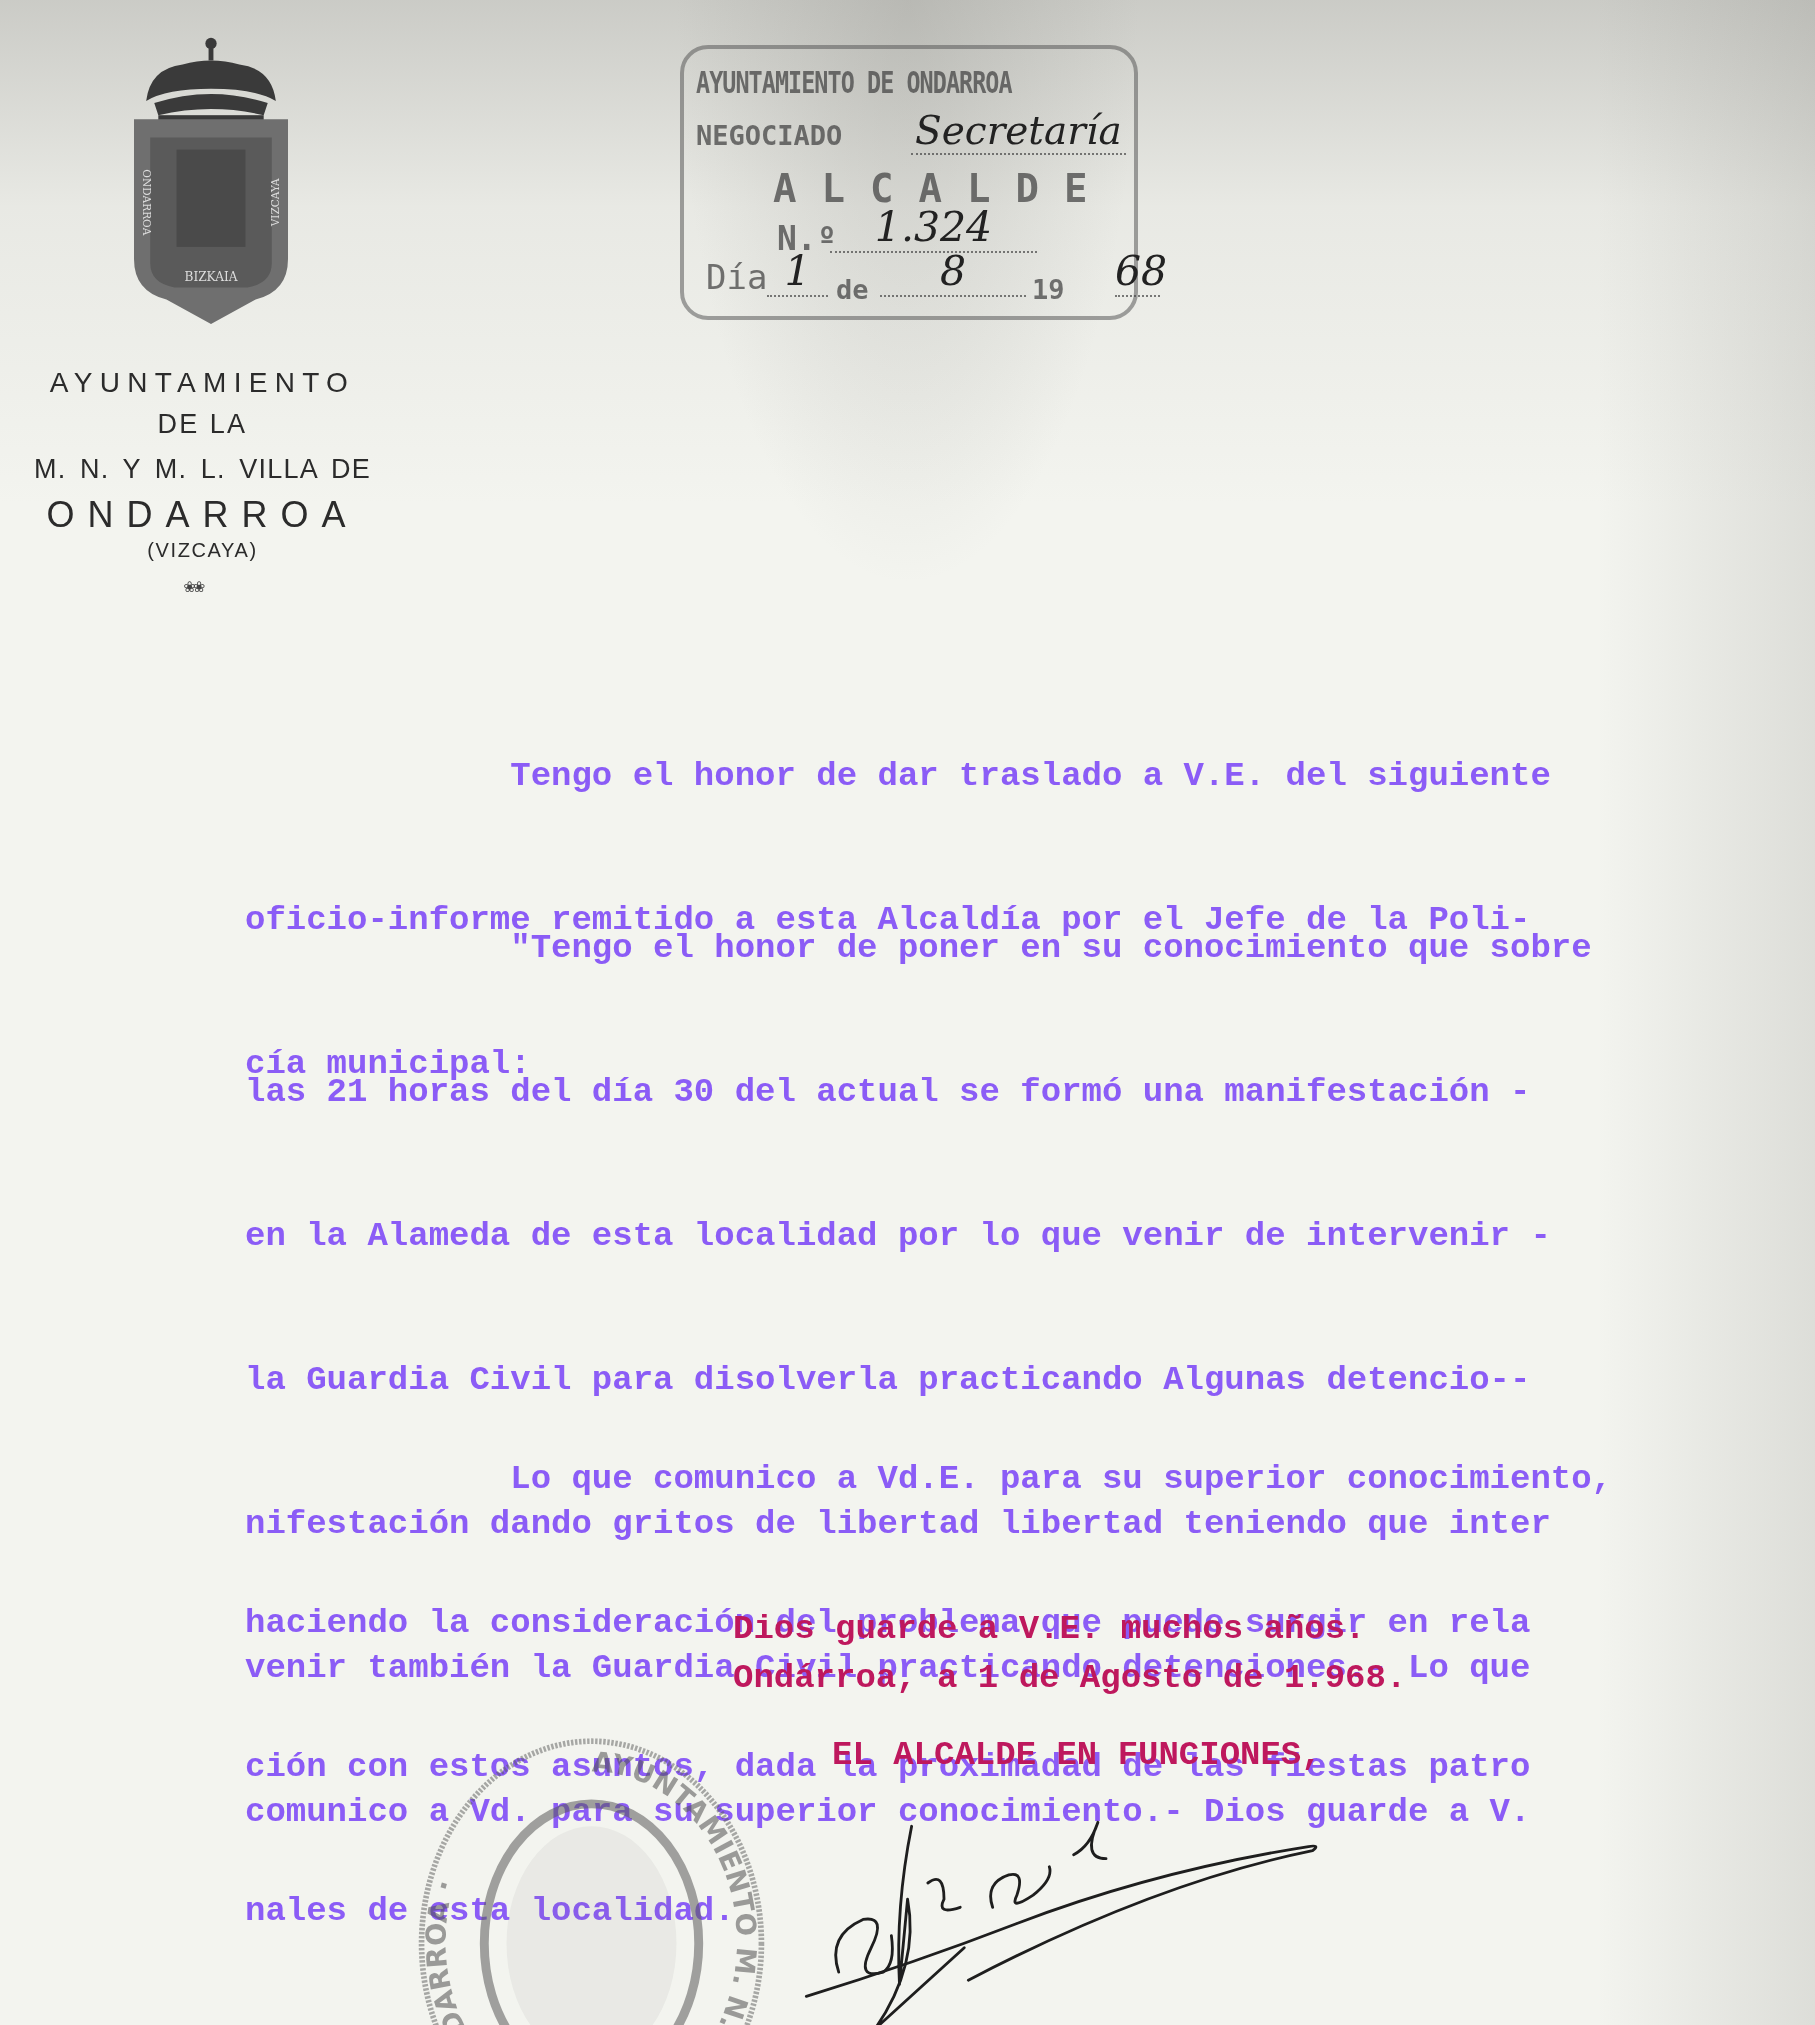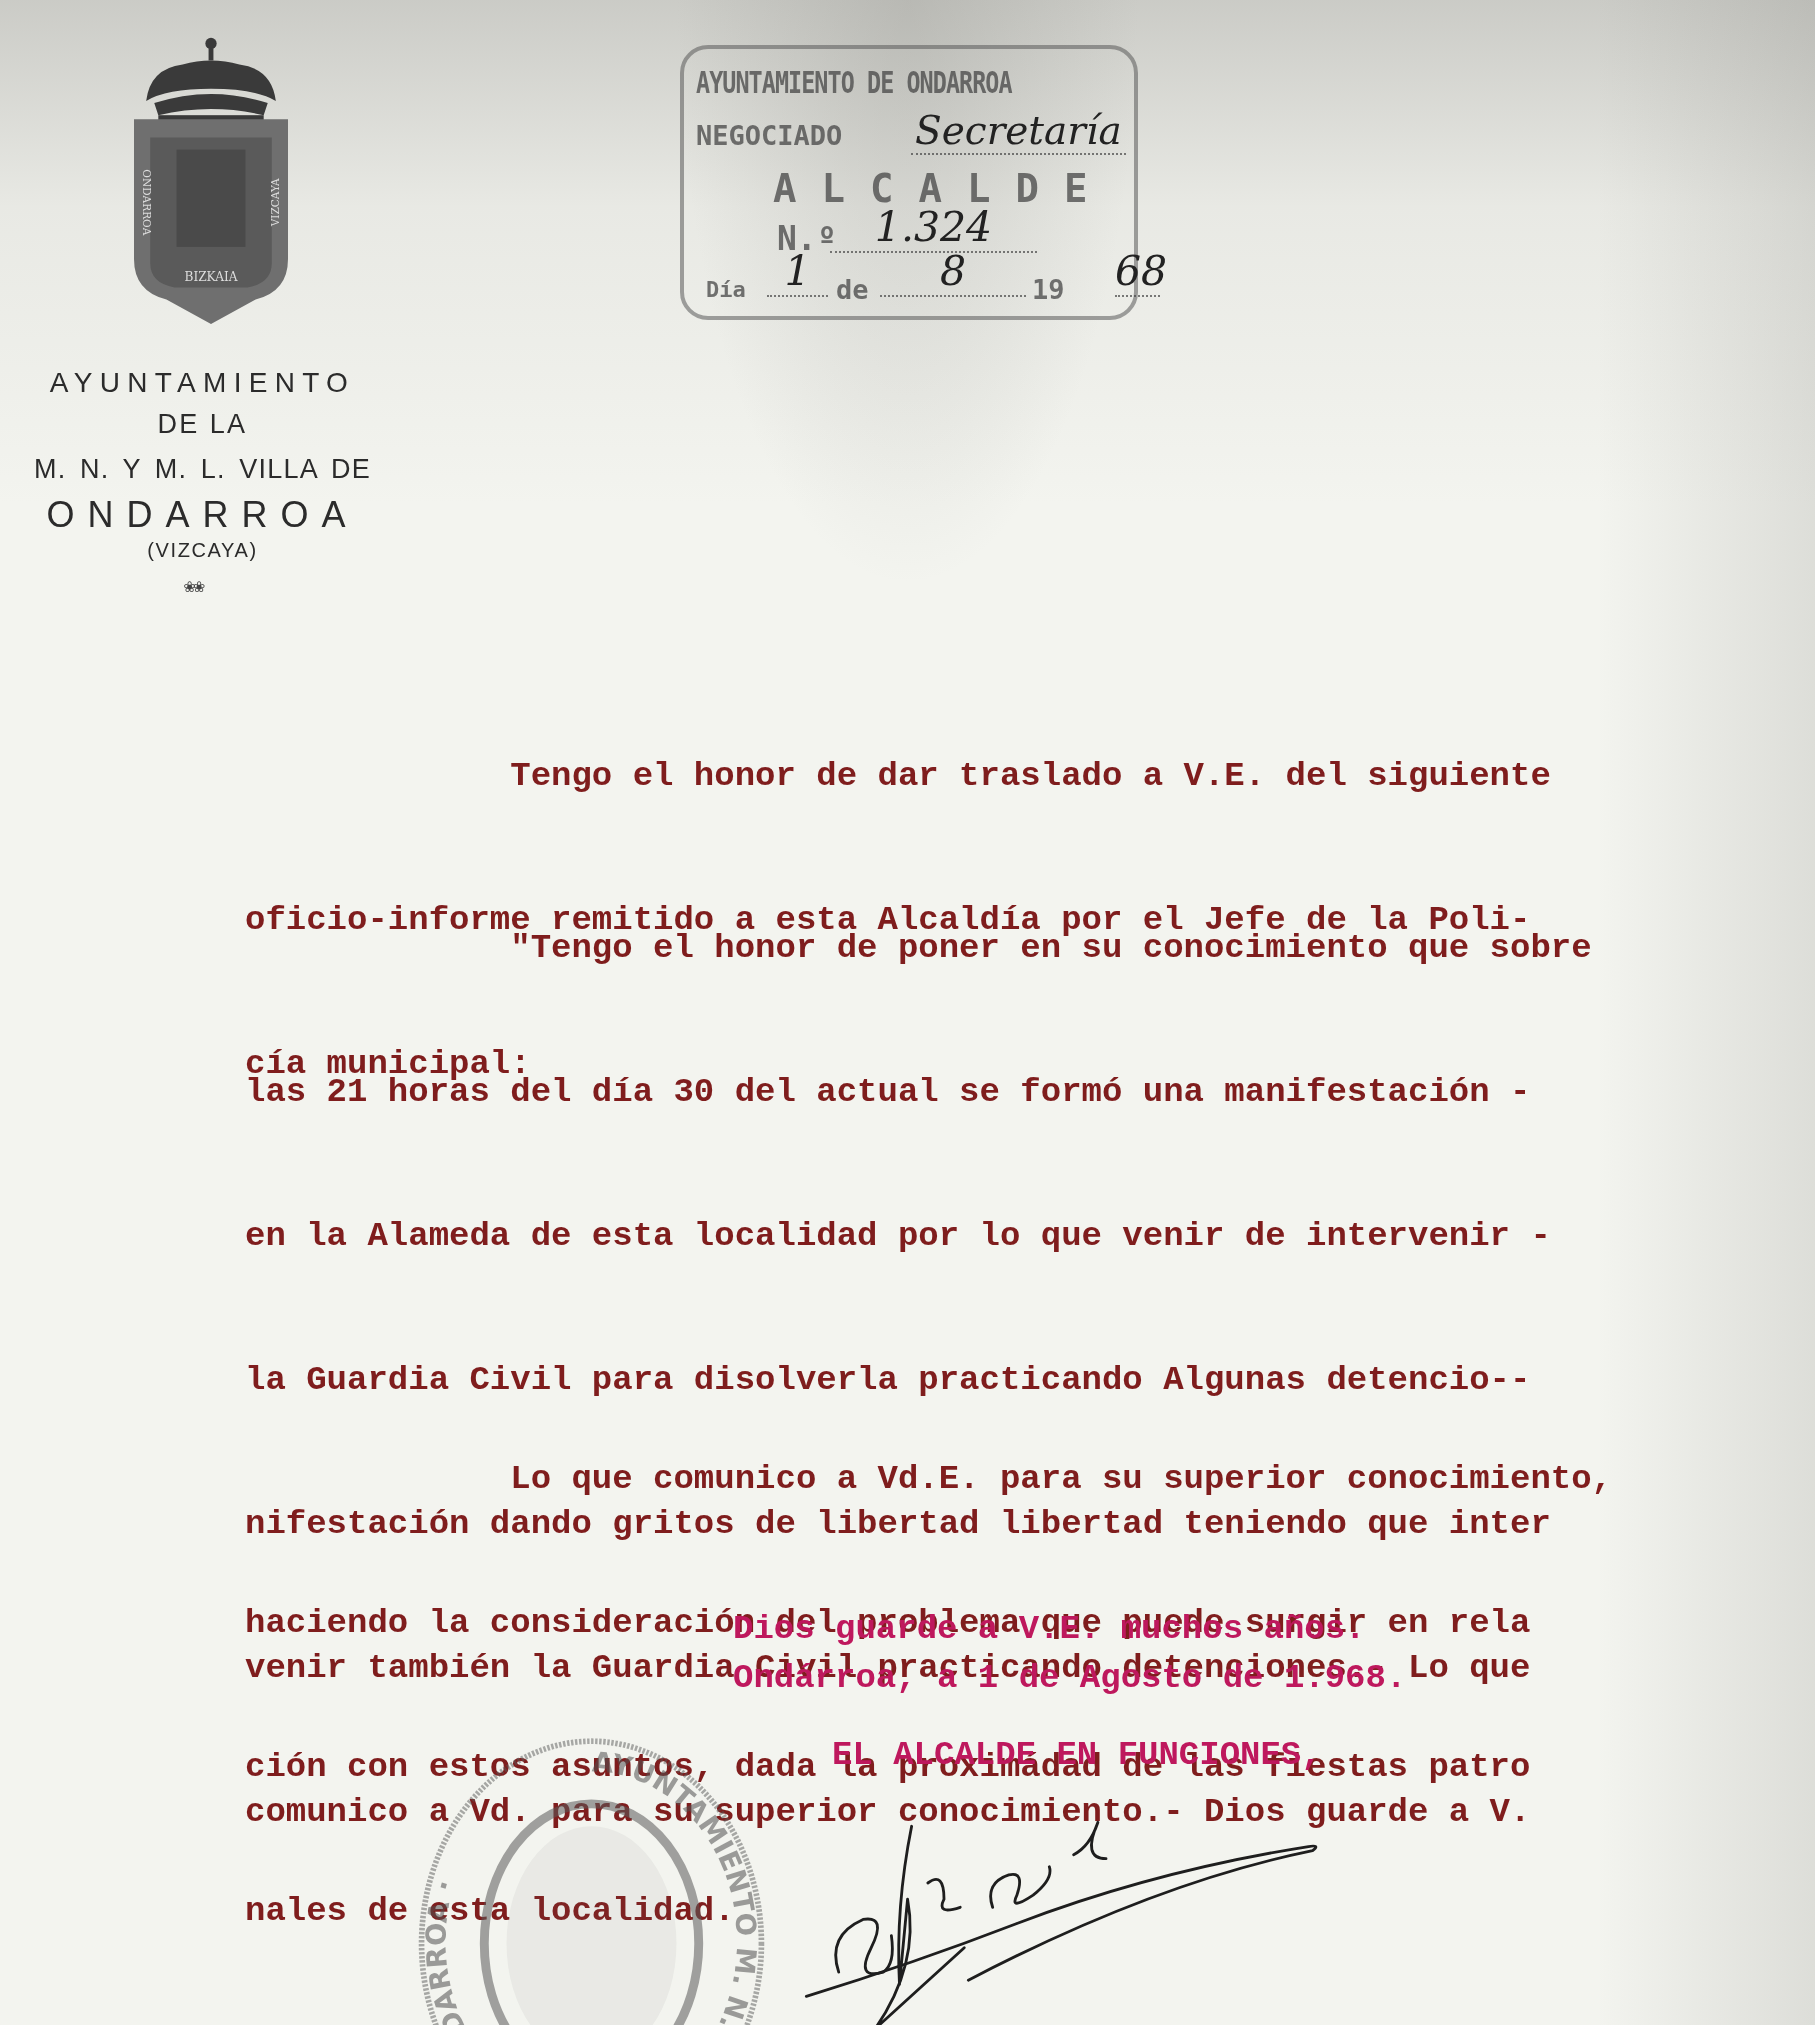--- a/index.html
+++ b/index.html
@@ -31,30 +31,30 @@
       position: absolute; left: 680px; top: 45px; width: 450px; height: 267px;
       border: 4px solid rgba(90,90,90,0.55); border-radius: 28px;
       color: rgba(70,70,70,0.75); font-family: "DejaVu Sans Mono", monospace;
     }
     .rs-title { position: absolute; left: 12px; top: 16px; font-size: 30px; letter-spacing: -1.2px; transform: scaleX(0.78); transform-origin: left; white-space: nowrap; font-weight: bold; }
     .rs-neg { position: absolute; left: 12px; top: 71px; font-size: 27px; font-weight: bold; }
     .rs-neg-val { position: absolute; left: 227px; top: 59px; font-family: "DejaVu Serif", serif; font-style: italic; font-size: 39px; color: #222; border-bottom: 2.4px dotted rgba(70,70,70,0.7); padding: 0 4px; }
     .rs-salida { position: absolute; left: 89px; top: 117px; font-size: 39px; letter-spacing: 25px; font-weight: bold; }
     .rs-no { position: absolute; left: 93px; top: 170px; font-size: 33px; font-weight: bold; }
     .rs-no-val { position: absolute; left: 146px; top: 154px; width: 207px; text-align: center; font-family: "DejaVu Serif", serif; font-style: italic; font-size: 41px; color: #222; border-bottom: 2.4px dotted rgba(70,70,70,0.7); }
-    .rs-dia { position: absolute; left: 22px; top: 228px; font-size: 22px; font-weight: bold; }
+    .rs-dia { position: absolute; left: 22px; top: 208px; font-size: 34px; font-weight: normal; }
     .rs-dia-v, .rs-mes-v, .rs-yr-v { position: absolute; font-family: "DejaVu Serif", serif; font-style: italic; font-size: 41px; color: #222; text-align: center; border-bottom: 2.4px dotted rgba(70,70,70,0.7); }
     .rs-dia-v { left: 83px; top: 198px; width: 61px; }
     .rs-de { position: absolute; left: 152px; top: 225px; font-size: 27px; font-weight: bold; }
     .rs-mes-v { left: 196px; top: 198px; width: 146px; }
     .rs-yr { position: absolute; left: 348px; top: 225px; font-size: 27px; font-weight: bold; }
     .rs-yr-v { left: 383px; top: 198px; width: 45px; text-align: left; margin-left: 48px; }
 
     
-    .para { position: absolute; left: 245px; width: 1539px; font-size: 34px; line-height: 48px; white-space: pre; font-weight: bold; color: #7f1d1d; }
+    .para { position: absolute; left: 245px; width: 1539px; font-size: 34px; line-height: 48px; white-space: pre; font-weight: bold; color: #8b5cf6; }
     .p1 { top: 656px; }
     .p2 { top: 828px; }
     .p3 { top: 1359px; }
     .closing { position: absolute; left: 733px; font-size: 34px; font-weight: bold; white-space: pre; color: #be185d; }
     .c1 { top: 1610px; }
     .c2 { top: 1659px; }
     .c3 { top: 1736px; left: 832px; }
 
     
     .seal { position: absolute; left: 409px; top: 1723px; width: 365px; height: 441px; }

